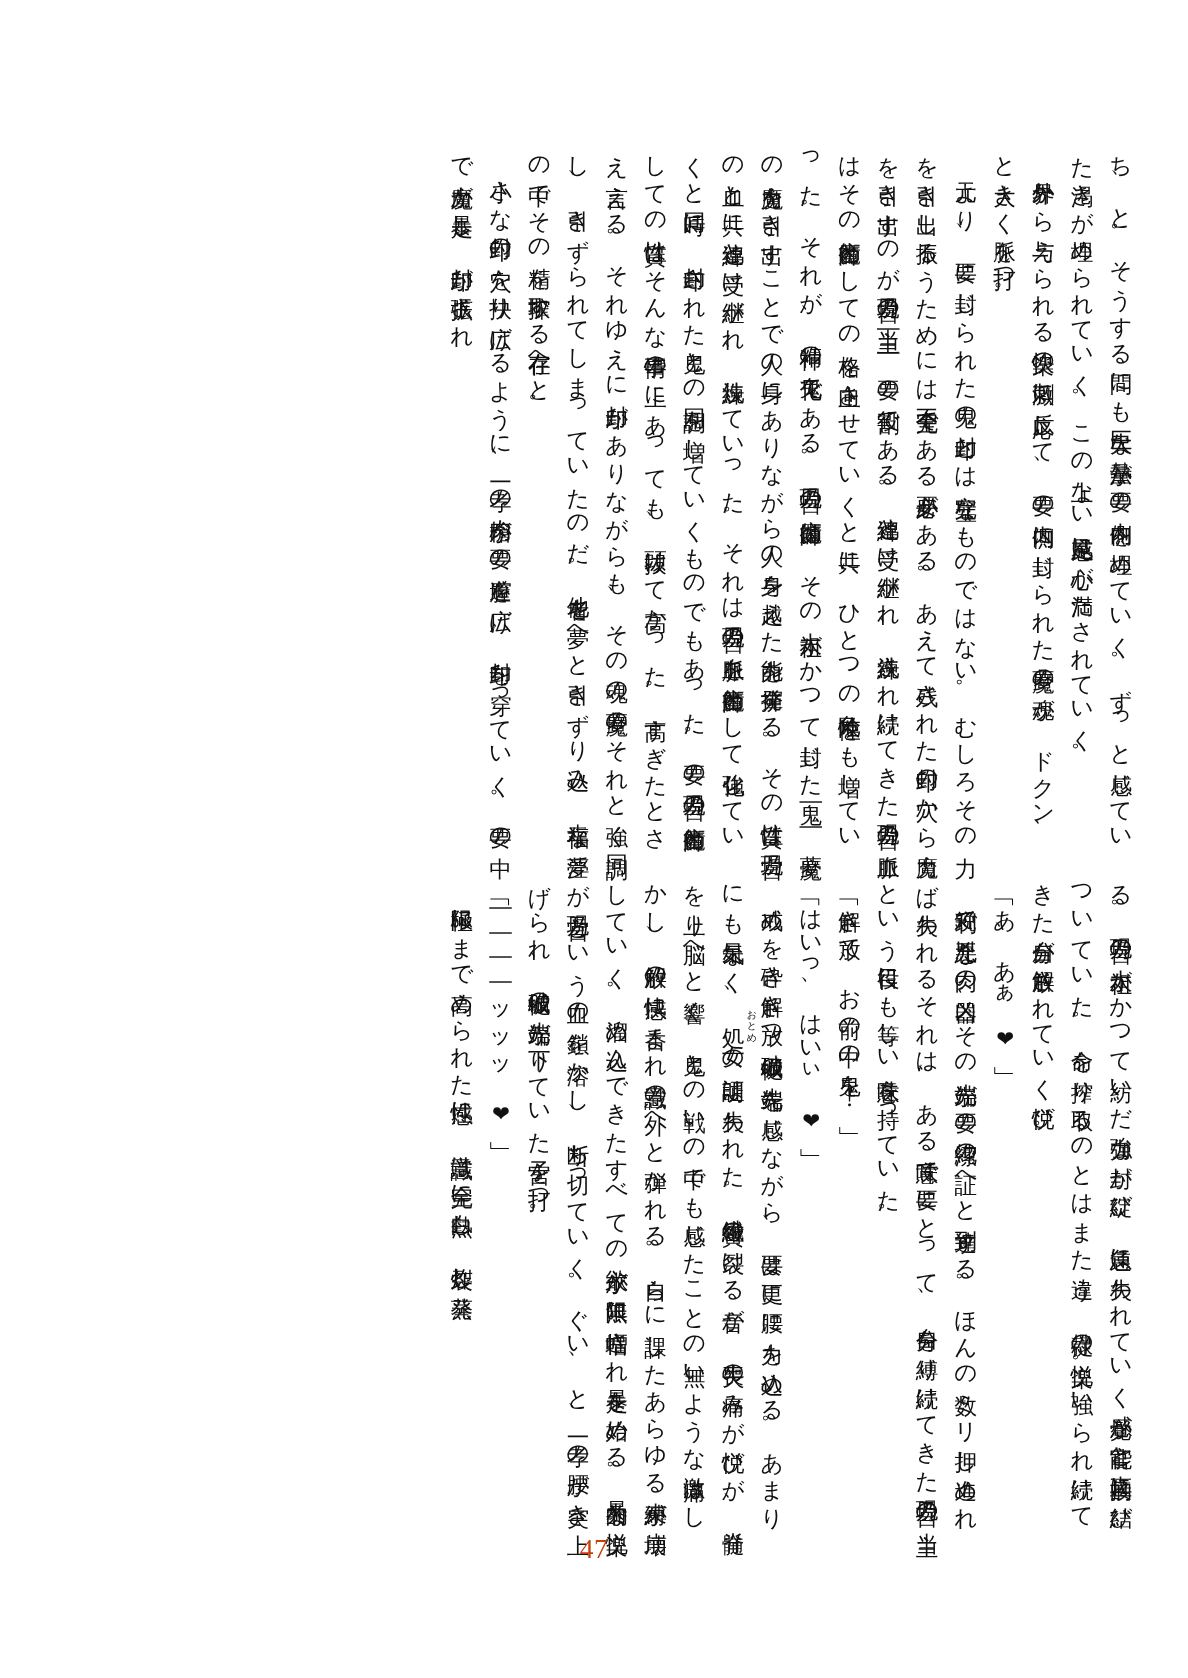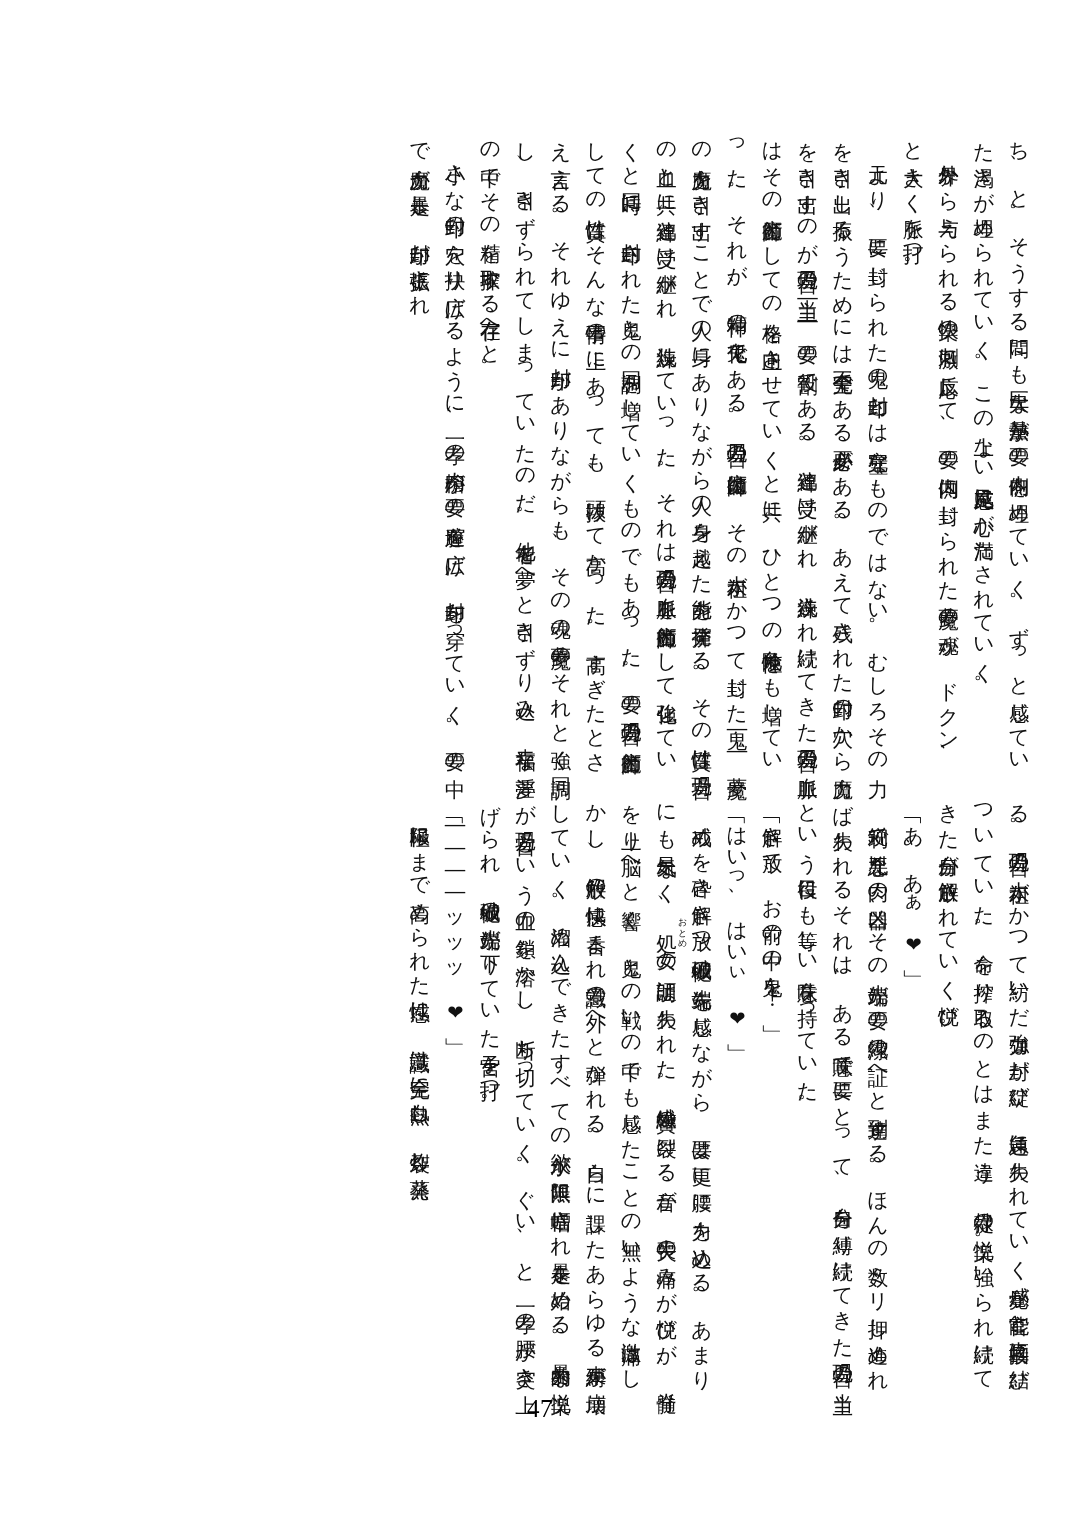--- a/index.html
+++ b/index.html
@@ -82,21 +82,21 @@
 
   
   #folio {
     position: absolute;
     left: 0;
     right: 0;
     top: 1395px;
     text-align: center;
     font-family: "Liberation Serif", "DejaVu Serif", serif;
     font-size: 25px;
-    color: #000000;
+    color: #c2410c;
     letter-spacing: 0.02em;
   }
 </style>
 </head>
 <body>
 
 <div class="page">
 
   <div class="vblock" id="block-top">
     <p class="noindent">ち、と。そうする間にも巨大な熱量が要の内側を埋めていく。ずっと感じていた渇きが埋められていく。この上ない充足感に心が満たされていく。</p>

